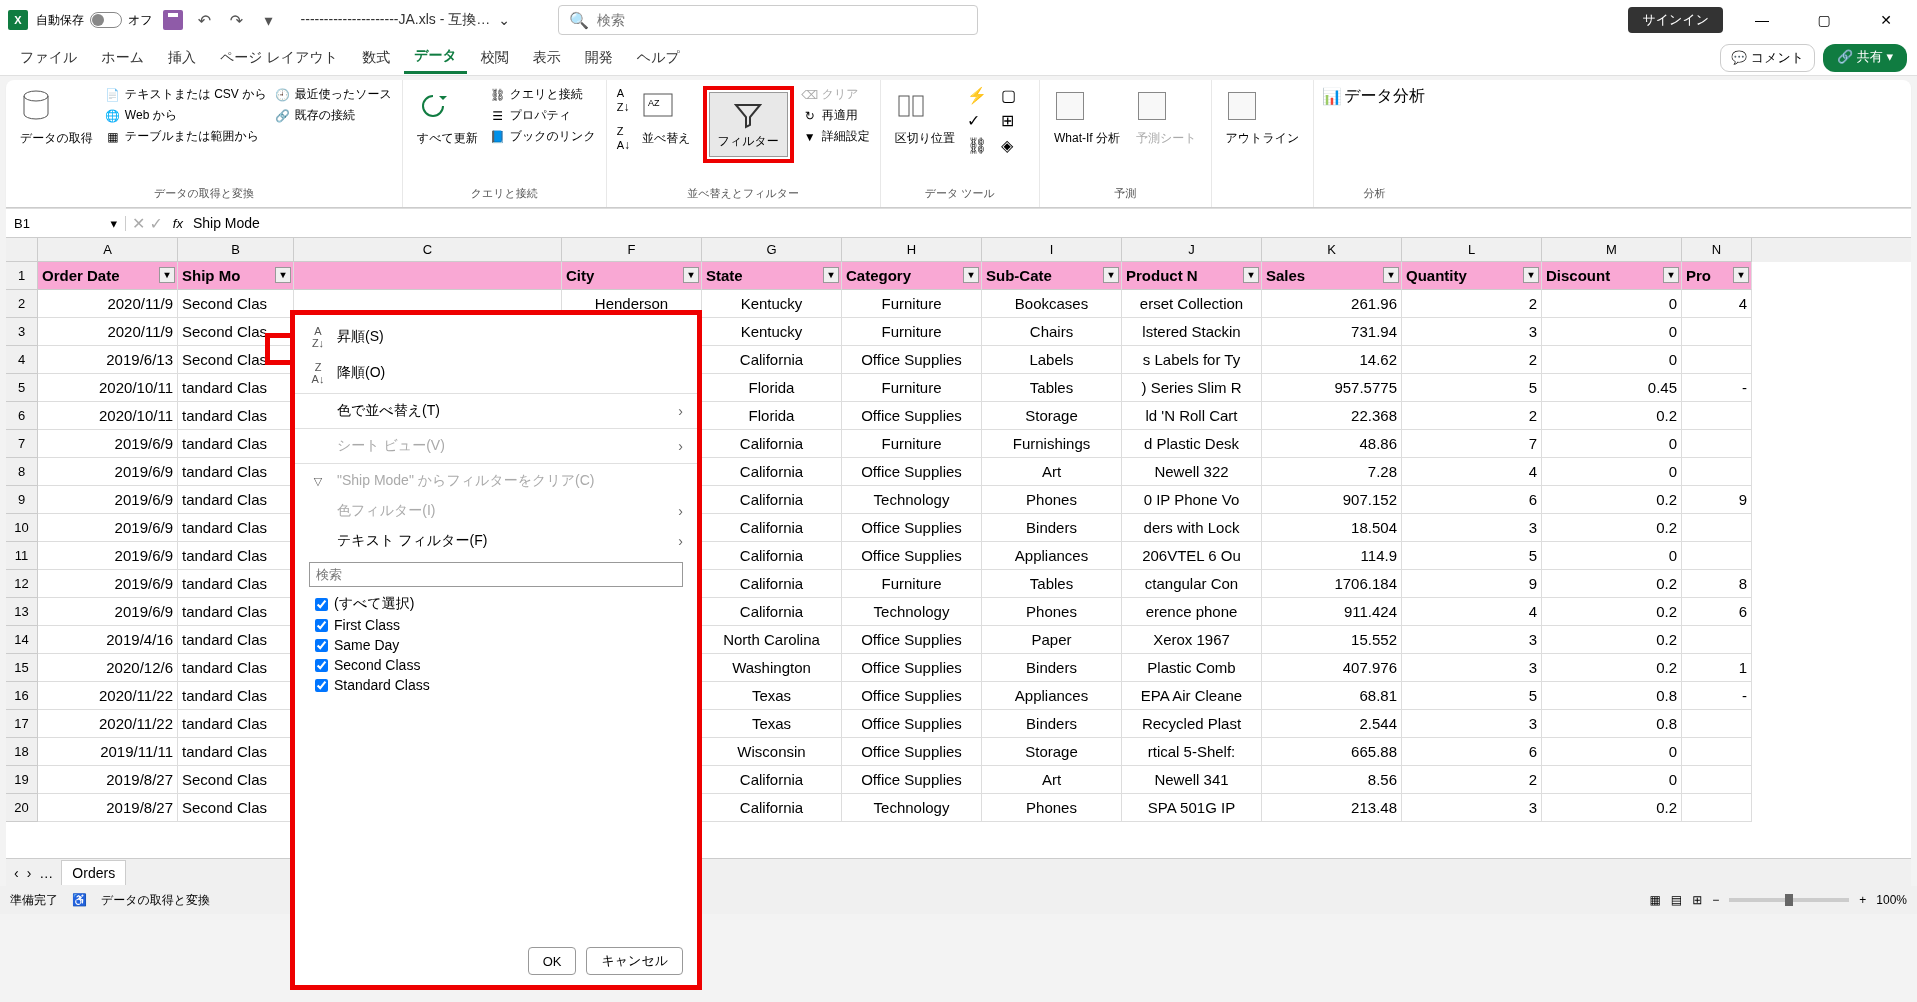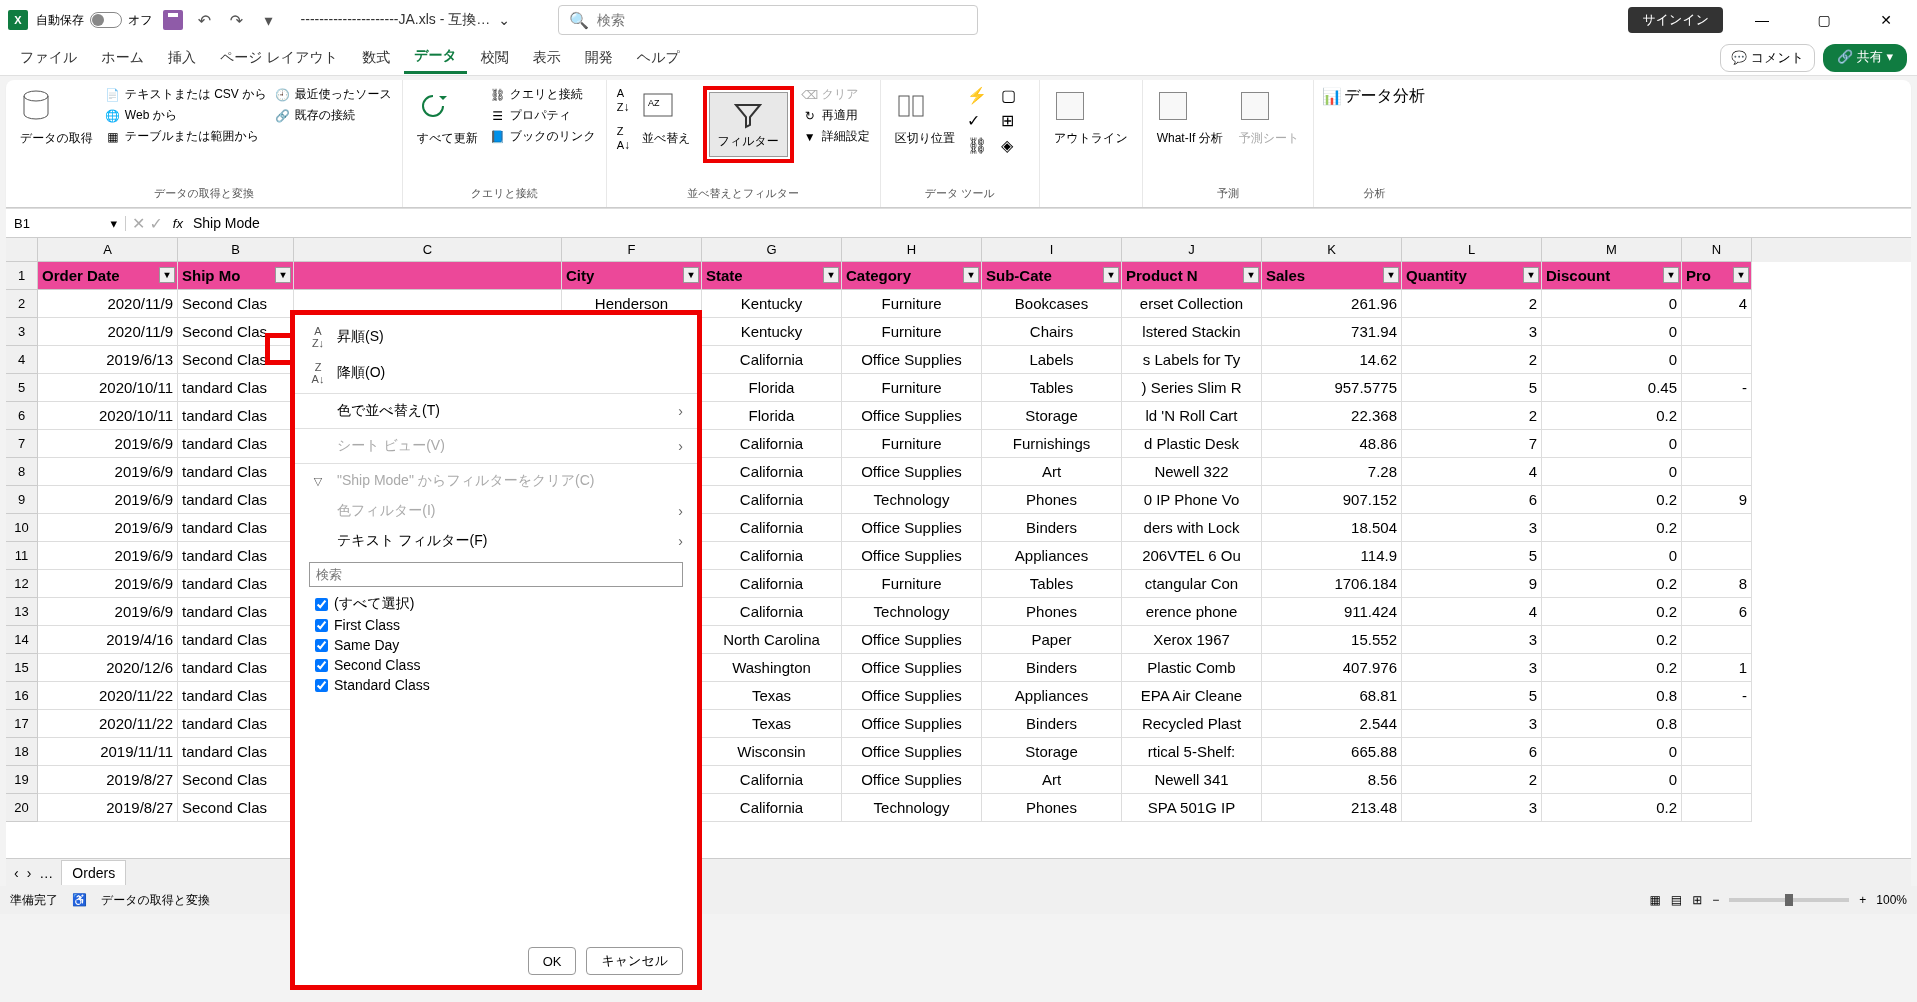--- a/index.html
+++ b/index.html
@@ -52,21 +52,21 @@
 .formula-input { flex: 1; padding: 0 6px; font-size: 14px; }
 
 
 .grid-area { position: relative; margin: 0 6px; background: #fff; height: 620px; overflow: hidden; }
 .col-headers { display: flex; height: 24px; background: #f0f0f0; font-size: 13px; }
 .corner { width: 32px; border-right: 1px solid #ccc; border-bottom: 1px solid #ccc; }
 .col-h { text-align: center; border-right: 1px solid #ccc; border-bottom: 1px solid #ccc; line-height: 24px; }
 .row { display: flex; height: 28px; font-size: 15px; }
 .row-h { width: 32px; text-align: center; background: #f0f0f0; border-right: 1px solid #ccc; border-bottom: 1px solid #ccc; line-height: 28px; font-size: 13px; }
 .cell { border-right: 1px solid #ddd; border-bottom: 1px solid #ddd; padding: 0 4px; line-height: 28px; overflow: hidden; white-space: nowrap; }
-.hdr-cell { font-weight: bold; background: #ec4899; position: relative; border-bottom: 1px solid #ccc; }
+.hdr-cell { font-weight: bold; background: #f9a8d4; position: relative; border-bottom: 1px solid #ccc; }
 .filter-drop { position: absolute; right: 2px; top: 5px; width: 16px; height: 16px; border: 1px solid #999; background: #f0f0f0; font-size: 10px; display: flex; align-items: center; justify-content: center; }
 .col-A { width: 140px; } .col-B { width: 116px; } .col-C { width: 268px; }
 .col-F { width: 140px; } .col-G { width: 140px; } .col-H { width: 140px; }
 .col-I { width: 140px; } .col-J { width: 140px; } .col-K { width: 140px; }
 .col-L { width: 140px; } .col-M { width: 140px; } .col-N { width: 70px; }
 .num { text-align: right; } .ctr { text-align: center; }
 
 
 .menu-highlight { position: absolute; left: 290px; top: 310px; width: 412px; height: 680px; border: 5px solid #e00; z-index: 10; background: #fff; overflow: hidden; }
 .menu-body { padding: 4px 0; font-size: 14px; }
@@ -274,42 +274,42 @@
     </div>
     <div class="group-label">データ ツール</div>
   </div>
 
   <div class="ribbon-group">
     <div class="group-body">
       <div class="big-btn">
         <div class="icon">
             <div class="icon-placeholder"></div>
           </div>
-        <span>アウトライン</span>
-      </div>
-    </div>
-    <div class="group-label">&nbsp;</div>
+        <span>What-If 分析</span>
+      </div>
+      <div class="big-btn" style="color:#aaa">
+        <div class="icon">
+            <div class="icon-placeholder"></div>
+          </div>
+        <span>予測シート</span>
+      </div>
+    </div>
+    <div class="group-label">予測</div>
   </div>
 
   <div class="ribbon-group">
     <div class="group-body">
       <div class="big-btn">
         <div class="icon">
             <div class="icon-placeholder"></div>
           </div>
-        <span>What-If 分析</span>
-      </div>
-      <div class="big-btn" style="color:#aaa">
-        <div class="icon">
-            <div class="icon-placeholder"></div>
-          </div>
-        <span>予測シート</span>
-      </div>
-    </div>
-    <div class="group-label">予測</div>
+        <span>アウトライン</span>
+      </div>
+    </div>
+    <div class="group-label">&nbsp;</div>
   </div>
 
   <div class="ribbon-group" style="border-right:none">
     <div class="group-body">
       <div class="small-item">
           <span class="si">📊</span>
           <span>データ分析</span>
         </div>
     </div>
     <div class="group-label">分析</div>

